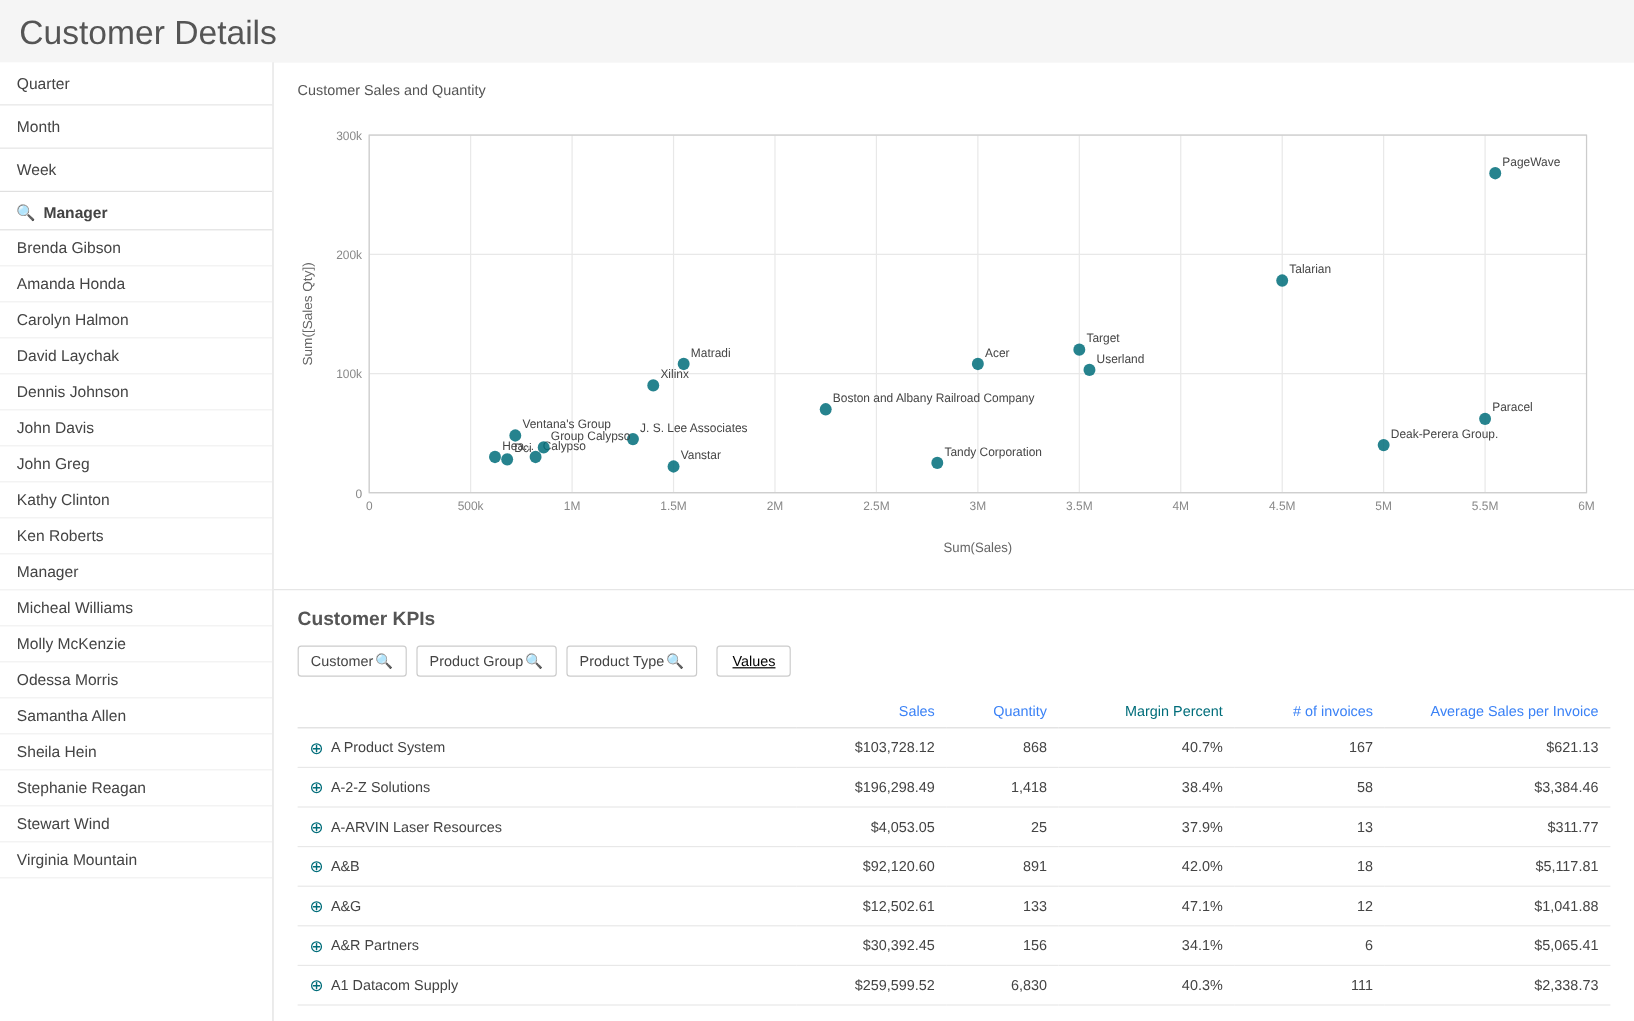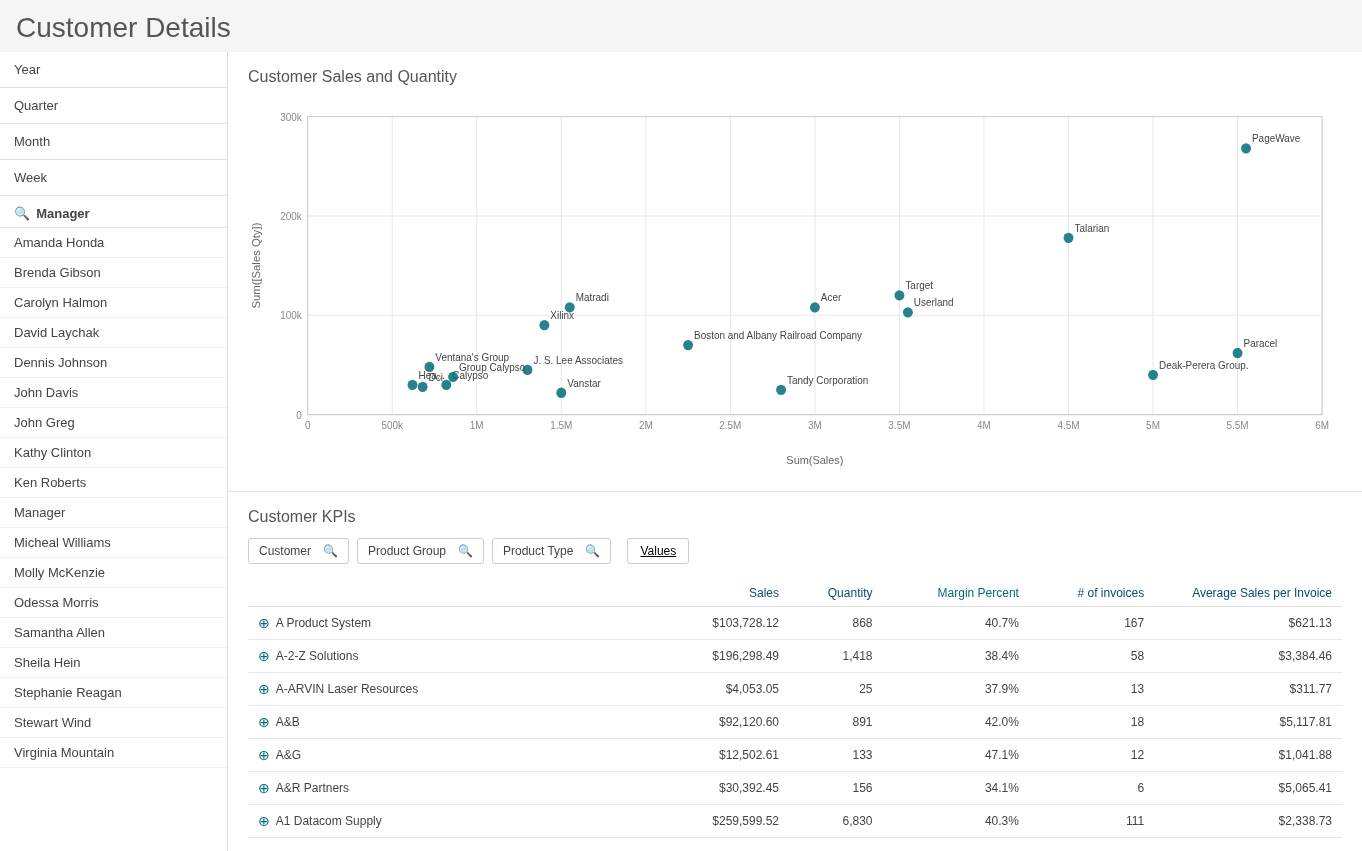--- a/index.html
+++ b/index.html
@@ -79,21 +79,21 @@
 
     
     .chart-section {
       background: #fff;
       border-bottom: 1px solid #e0e0e0;
       padding: 16px 20px 10px 20px;
       flex: 0 0 440px;
     }
 
     .chart-title {
-      font-size: 16px;
+      font-size: 12px;
       font-weight: 400;
       color: #555;
       margin-bottom: 10px;
     }
 
     .chart-area {
       width: 100%;
       height: 370px;
       position: relative;
     }
@@ -101,36 +101,36 @@
     
     .kpi-section {
       background: #fff;
       flex: 1;
       padding: 16px 20px;
       overflow: auto;
     }
 
     .kpi-title {
       font-size: 16px;
-      font-weight: 400;
+      font-weight: 700;
       color: #555;
       margin-bottom: 12px;
     }
 
     .filter-bar {
       display: flex;
       gap: 8px;
       align-items: center;
       margin-bottom: 16px;
     }
 
     .filter-pill {
       display: flex;
       align-items: center;
-      gap: 12px;
+      gap: 2px;
       padding: 5px 10px;
       border: 1px solid #ccc;
       border-radius: 3px;
       font-size: 12px;
       color: #444;
       cursor: pointer;
       background: #fff;
     }
 
     .values-btn {
@@ -148,21 +148,21 @@
     .kpi-table {
       width: 100%;
       border-collapse: collapse;
       font-size: 12px;
     }
 
     .kpi-table th {
       text-align: right;
       padding: 6px 10px;
       font-weight: 400;
-      color: #0c4a6e;
+      color: #3b82f6;
       border-bottom: 1px solid #ddd;
       vertical-align: bottom;
     }
 
     .kpi-table th.left-align {
       text-align: left;
     }
 
     .kpi-table th.teal {
       color: #006d7a;
@@ -196,32 +196,31 @@
     }
   </style>
 </head>
 <body>
 
 <div class="page-title">Customer Details</div>
 
 <div class="layout">
 
   <div class="sidebar">
-    <div class="filter-item">Year</div>
     <div class="filter-item">Quarter</div>
     <div class="filter-item">Month</div>
     <div class="filter-item">Week</div>
     <div class="manager-section">
       <span>🔍</span>
       <span>Manager</span>
     </div>
     <div class="manager-list">
       <div class="manager-list-inner" id="manager-list-inner">
+          <div class="manager-item">Brenda Gibson</div>
           <div class="manager-item">Amanda Honda</div>
-          <div class="manager-item">Brenda Gibson</div>
           <div class="manager-item">Carolyn Halmon</div>
           <div class="manager-item">David Laychak</div>
           <div class="manager-item">Dennis Johnson</div>
           <div class="manager-item">John Davis</div>
           <div class="manager-item">John Greg</div>
           <div class="manager-item">Kathy Clinton</div>
           <div class="manager-item">Ken Roberts</div>
           <div class="manager-item">Manager</div>
           <div class="manager-item">Micheal Williams</div>
           <div class="manager-item">Molly McKenzie</div>

